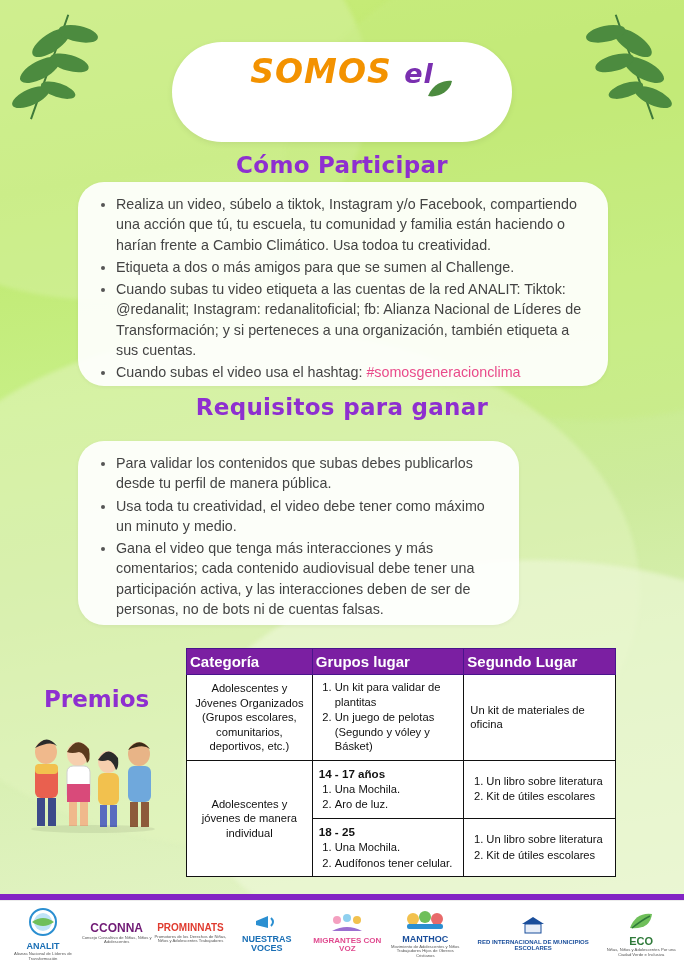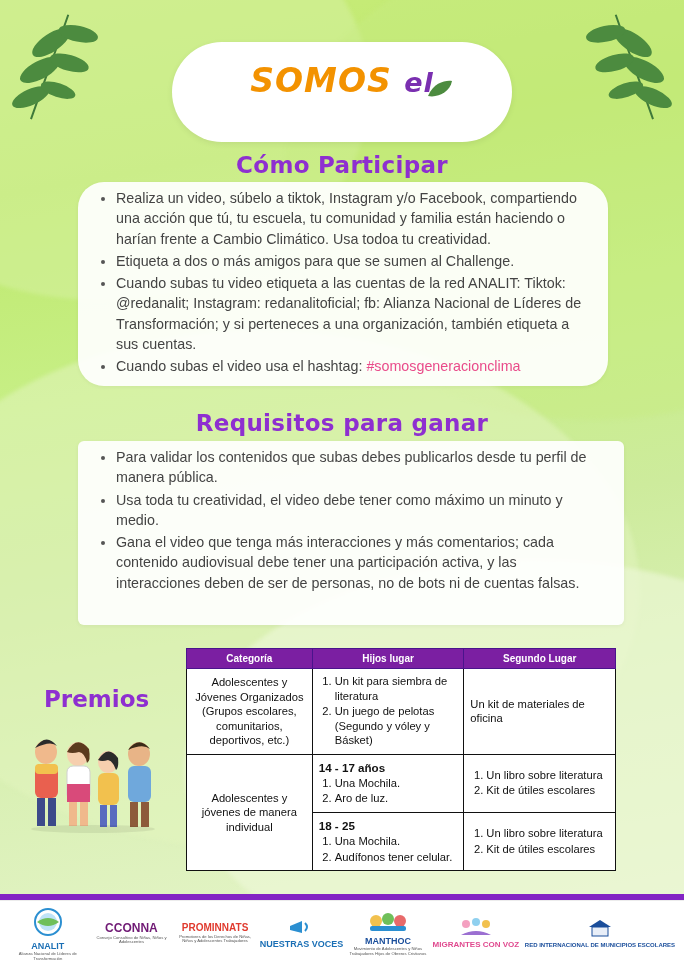--- a/index.html
+++ b/index.html
@@ -51,21 +51,20 @@
     box-shadow: 0 2px 6px rgba(0,0,0,0.07);
   }
   .logo-somos {
     position:absolute; left:0; top: 10px; width: 340px;
     text-align:center;
     font-family: "DejaVu Sans", sans-serif;
     font-weight: bold; font-style: italic;
     font-size: 33px;
     color: #f39200;
     letter-spacing: 1px;
-    margin-top: 9px;
   }
   .logo-somos .el { color:#7a2fb0; font-size: 27px; }
   .logo-cambio {
     position:absolute; left:0; top: 42px; width: 340px;
     text-align:center;
     font-family: "DejaVu Sans", sans-serif;
     font-weight: bold;
     font-size: 45px;
     color: #8324c4;
     letter-spacing: 1px;
@@ -76,33 +75,33 @@
   
   .sec-title {
     position:absolute; width: 684px; text-align:center;
     font-family: "DejaVu Sans", sans-serif;
     font-weight: bold;
     font-size: 23px;
     color: #8e2fd0;
     letter-spacing: 0.3px;
   }
   .sec-title.t1 { top: 152px; }
-  .sec-title.t2 { top: 410px; }
+  .sec-title.t2 { top: 394px; }
 
   .card {
     position:absolute;
     background: rgba(255,255,255,0.92);
     border-radius: 26px;
     box-shadow: 0 1px 4px rgba(0,0,0,0.05);
   }
   .card.c1 { left: 78px; top: 182px; width: 530px; height: 204px; }
-  .card.c2 { left: 78px; top: 441px; width: 546px; height: 184px; border-radius: 6px; }
+  .card.c2 { left: 78px; top: 441px; width: 441px; height: 184px; }
 
   ul.bullets {
-    margin: 0; padding: 6px 22px 10px 38px;
+    margin: 0; padding: 12px 22px 10px 38px;
     list-style: disc;
     color: #3b3b3b;
   }
   ul.bullets li {
     font-family: "Liberation Sans", sans-serif;
     font-size: 14.3px;
     line-height: 1.42;
     margin-bottom: 2px;
     color: #444;
   }
@@ -122,25 +121,25 @@
   table.prizes {
     position:absolute; left: 186px; top: 648px;
     width: 430px;
     border-collapse: collapse;
     background: #ffffff;
     font-family: "Liberation Sans", sans-serif;
   }
   table.prizes th {
     background: #7b1fa2;
     color: #ffffff;
-    font-size: 10px;
+    font-size: 15px;
     font-weight: bold;
     padding: 4px 3px;
     border: 1px solid #4a148c;
-    text-align:center;
+    text-align:left;
   }
   table.prizes td {
     border: 1px solid #111;
     font-size: 11.2px;
     color: #111;
     padding: 5px 6px;
     vertical-align: middle;
     line-height: 1.3;
   }
   td.center { text-align:center; }
@@ -282,30 +281,30 @@
         <rect x="123" y="78" width="8" height="25" fill="#8d5b3b"></rect>
       </g>
       <ellipse cx="75" cy="105" rx="62" ry="4" fill="rgba(0,0,0,0.07)"></ellipse>
     </svg>
   </div>
 
   <table class="prizes">
     <thead>
       <tr>
         <th style="width:126px">Categoría</th>
-        <th style="width:152px">Hijos lugar</th>
+        <th style="width:152px">Grupos lugar</th>
         <th style="width:152px">Segundo Lugar</th>
       </tr>
     </thead>
     <tbody>
       <tr>
         <td class="center mid">Adolescentes y Jóvenes Organizados (Grupos escolares, comunitarios, deportivos, etc.)</td>
         <td>
           <ol class="tlist">
-            <li>Un kit para siembra de literatura</li>
+            <li>Un kit para validar de plantitas</li>
             <li>Un juego de pelotas (Segundo y vóley y Básket)</li>
           </ol>
         </td>
         <td class="mid">Un kit de materiales de oficina</td>
       </tr>
       <tr>
         <td class="center mid" rowspan="2">Adolescentes y jóvenes de manera individual</td>
         <td>
           <span class="agerange">14 - 17 años</span>
           <ol class="tlist">
@@ -359,40 +358,48 @@
       <span class="lsub">Promotores de los Derechos de Niñas, Niños y Adolescentes Trabajadores</span>
     </div>
     <div class="logo-item">
       <svg width="26" height="18" viewBox="0 0 26 18">
         <path d="M2 8 L14 3 L14 15 L2 12 Z" fill="#2b8fd1"></path>
         <path d="M17 5 q4 4 0 8" stroke="#2b8fd1" fill="none" stroke-width="2"></path>
       </svg>
       <div class="lname" style="color:#1a6fb5">NUESTRAS VOCES</div>
     </div>
     <div class="logo-item">
+      <svg width="36" height="20" viewBox="0 0 36 20">
+        <circle cx="8" cy="7" r="4" fill="#f4a0c0"></circle>
+        <circle cx="18" cy="5" r="4" fill="#8fd0ef"></circle>
+        <circle cx="28" cy="7" r="4" fill="#f2c14e"></circle>
+        <path d="M3 18 q15 -8 30 0z" fill="#9b6fd1"></path>
+      </svg>
+      <div class="lname" style="color:#e04a8f; font-size:8px">MIGRANTES CON VOZ</div>
+    </div>
+    <div class="logo-item">
       <svg width="44" height="22" viewBox="0 0 44 22">
         <circle cx="10" cy="10" r="6" fill="#f2c14e"></circle>
         <circle cx="22" cy="8" r="6" fill="#6fbf5a"></circle>
         <circle cx="34" cy="10" r="6" fill="#e86a6a"></circle>
         <rect x="4" y="15" width="36" height="5" rx="2" fill="#2b8fd1"></rect>
       </svg>
       <div class="lname" style="color:#1a4e9b">MANTHOC</div>
       <span class="lsub">Movimiento de Adolescentes y Niños Trabajadores Hijos de Obreros Cristianos</span>
     </div>
     <div class="logo-item">
-      <svg width="36" height="20" viewBox="0 0 36 20">
-        <circle cx="8" cy="7" r="4" fill="#f4a0c0"></circle>
-        <circle cx="18" cy="5" r="4" fill="#8fd0ef"></circle>
-        <circle cx="28" cy="7" r="4" fill="#f2c14e"></circle>
-        <path d="M3 18 q15 -8 30 0z" fill="#9b6fd1"></path>
-      </svg>
-      <div class="lname" style="color:#e04a8f; font-size:8px">MIGRANTES CON VOZ</div>
-    </div>
-    <div class="logo-item">
       <svg width="26" height="20" viewBox="0 0 26 20">
         <path d="M13 2 L24 9 L2 9 Z" fill="#1a4e9b"></path>
         <rect x="5" y="9" width="16" height="9" fill="#e8eef8" stroke="#1a4e9b"></rect>
       </svg>
       <div class="lname" style="color:#1a4e9b; font-size:6px">RED INTERNACIONAL DE MUNICIPIOS ESCOLARES</div>
     </div>
+    <div class="logo-item">
+      <svg width="30" height="22" viewBox="0 0 30 22">
+        <path d="M4 18 q6 -16 22 -14 q-2 16 -22 14z" fill="#6fbf5a"></path>
+        <path d="M6 18 q10 -8 18 -12" stroke="#2f7a3a" fill="none" stroke-width="1.4"></path>
+      </svg>
+      <div class="lname" style="color:#2f7a3a; font-size:11px">ECO</div>
+      <span class="lsub">Niñas, Niños y Adolescentes Por una Ciudad Verde e Inclusiva</span>
+    </div>
   </div>
 
 </div>
 
 </body></html>

